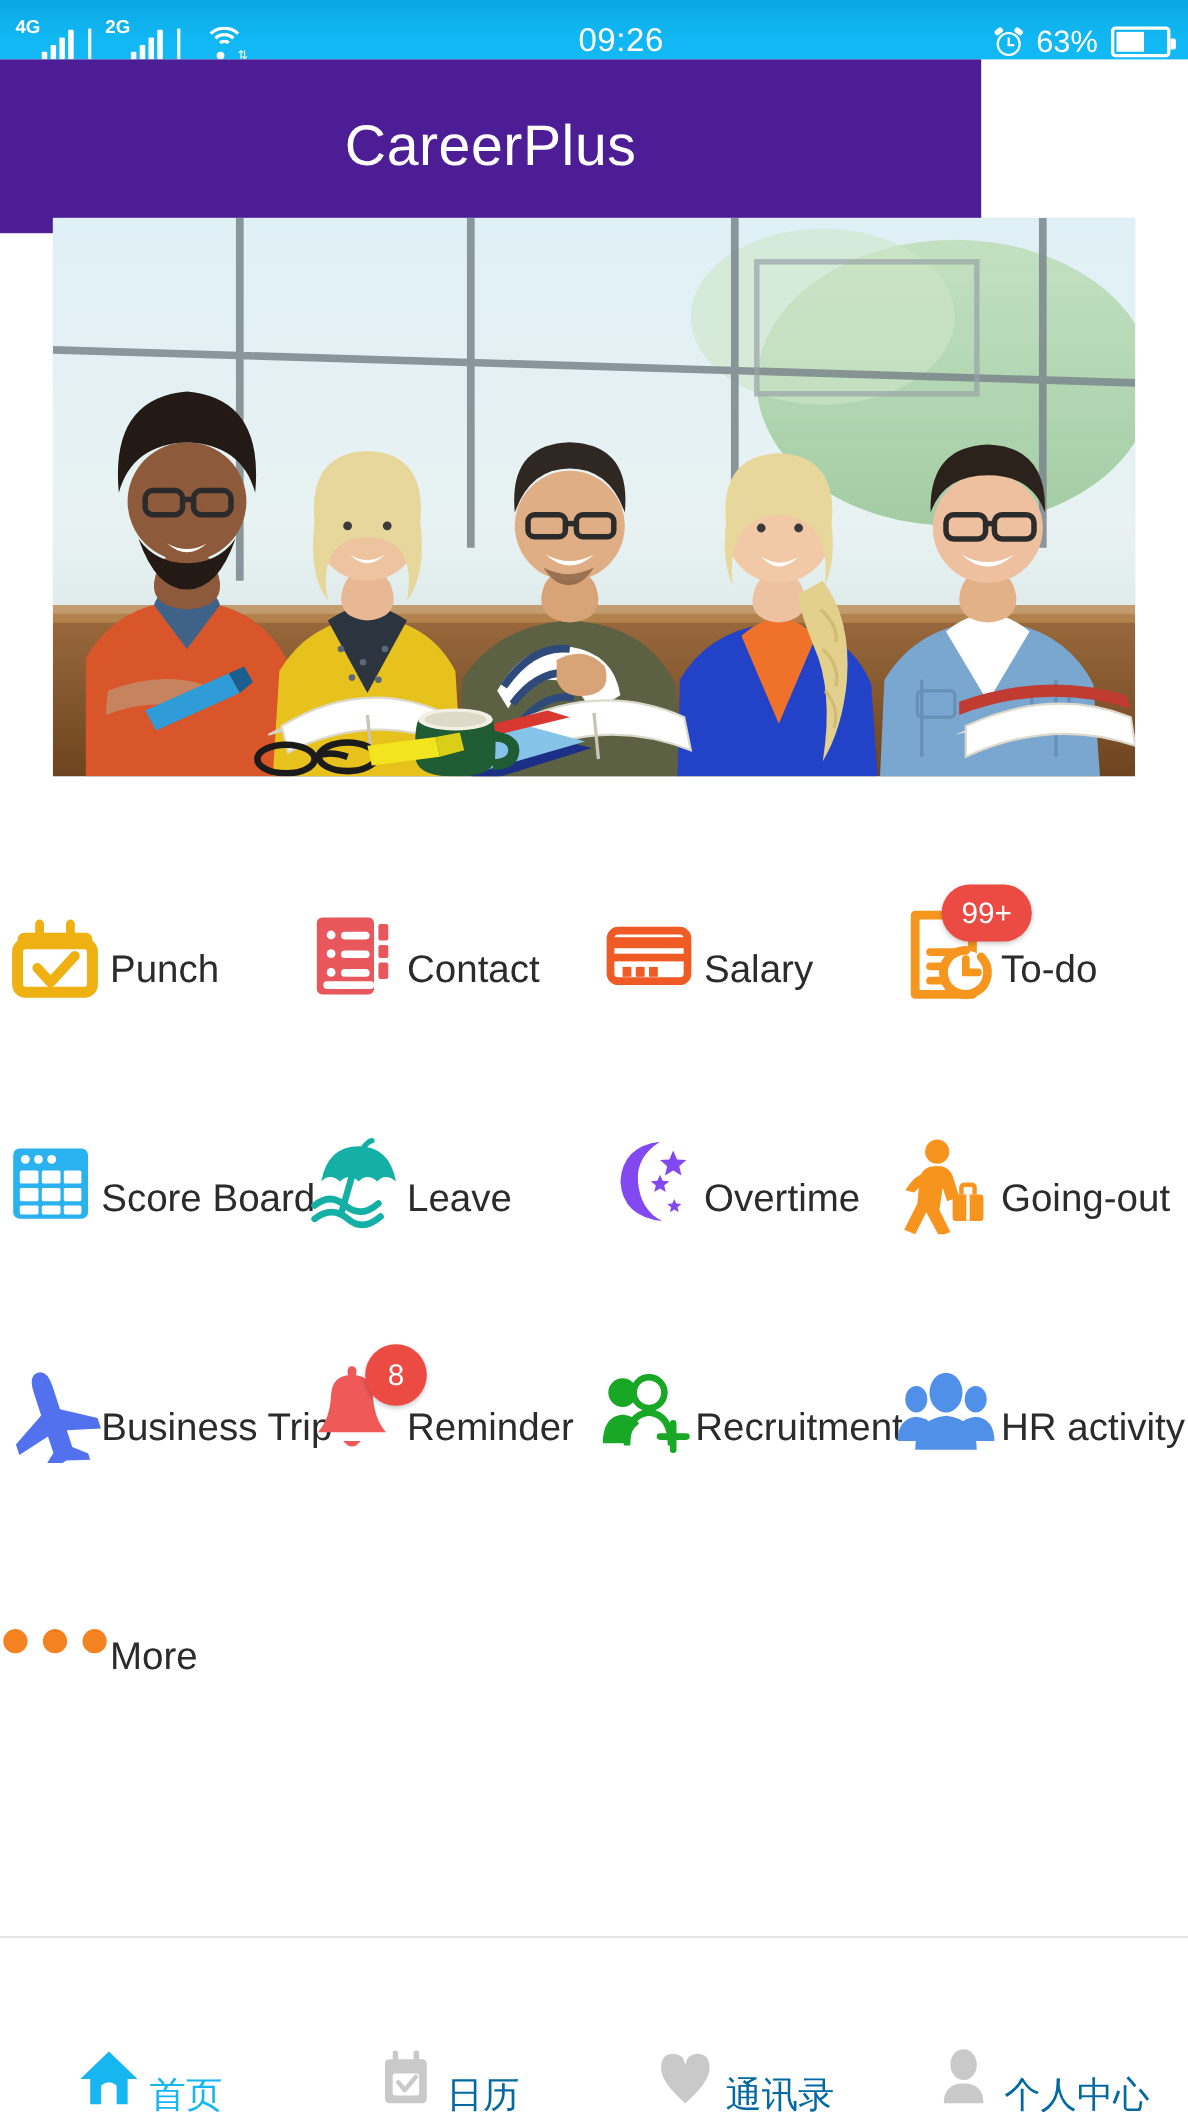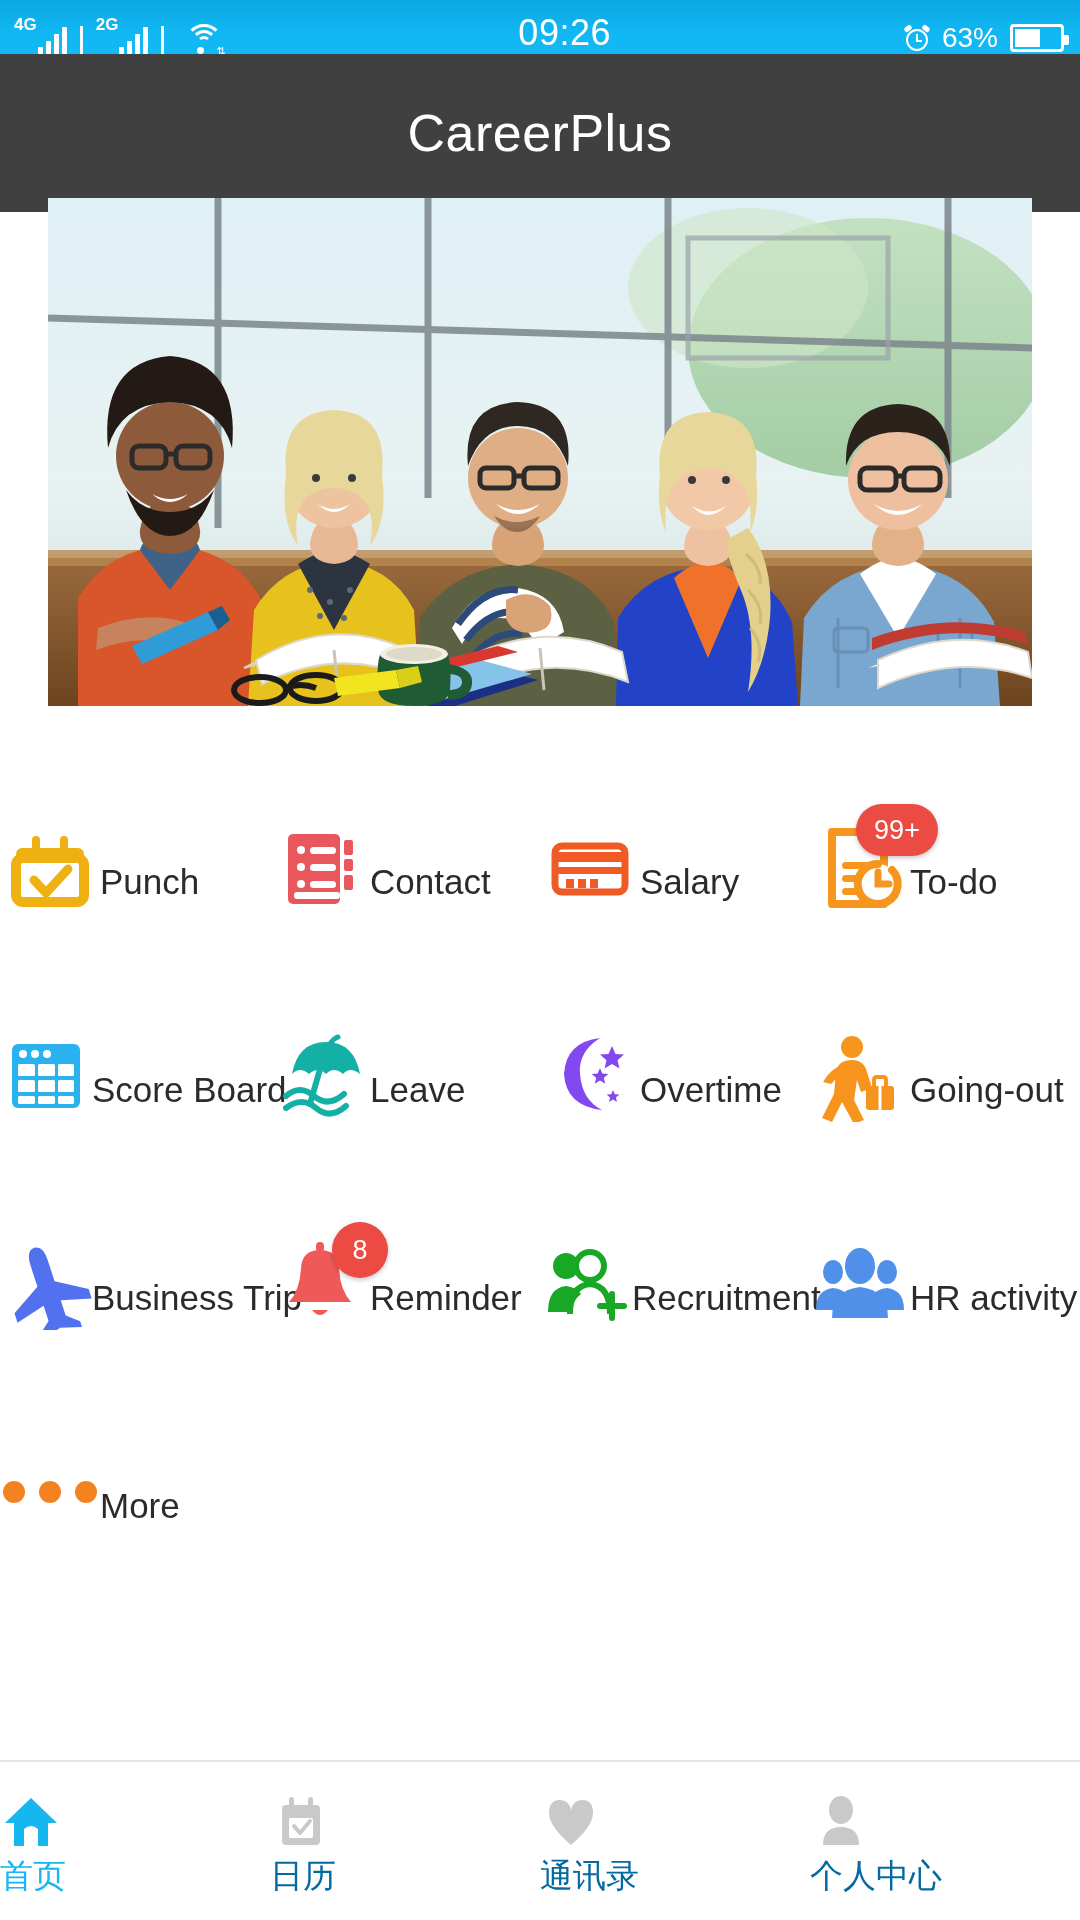--- a/index.html
+++ b/index.html
@@ -28,37 +28,37 @@
   .bars i:nth-child(4){height:27px;}
   .sim-div{ width:3px; height:28px; background:#fff; margin:0 3px; opacity:.95;}
   .wifi{ position:relative; width:42px; height:32px; margin-left:6px;}
   .wifi .arc{ position:absolute; left:50%; transform:translateX(-50%); border:3px solid #fff;
      border-bottom-color:transparent; border-left-color:transparent; border-right-color:transparent; border-radius:50%;}
   .wifi .a1{ width:38px; height:38px; top:2px;}
   .wifi .a2{ width:26px; height:26px; top:8px;}
   .wifi .a3{ width:14px; height:14px; top:14px;}
   .wifi .dot{ position:absolute; width:7px; height:7px; background:#fff; border-radius:50%; left:14px; bottom:0;}
   .wifi .updown{ position:absolute; right:0; bottom:-1px; font-size:11px; line-height:7px; color:#fff;}
-  #status-center{ flex:1; text-align:center; font-size:36px; letter-spacing:.5px; }
+  #status-center{ flex:1; text-align:center; font-size:30px; letter-spacing:.5px; }
   #status-right{ display:flex; align-items:center; gap:12px; padding-right:16px;margin-top:35px; }
   .alarm{ position:relative; width:26px; height:26px;}
   .alarm .face{ position:absolute; left:2px; top:4px; width:22px; height:22px; border:2.5px solid #fff; border-radius:50%;}
   .alarm .hand1{ position:absolute; left:12px; top:9px; width:2px; height:7px; background:#fff;}
   .alarm .hand2{ position:absolute; left:12px; top:15px; width:6px; height:2px; background:#fff;}
   .alarm .bell-l{ position:absolute; left:0px; top:1px; width:8px; height:5px; background:#fff; transform:rotate(-38deg); border-radius:2px;}
   .alarm .bell-r{ position:absolute; right:0px; top:1px; width:8px; height:5px; background:#fff; transform:rotate(38deg); border-radius:2px;}
   #battery-pct{ font-size:28px;}
   .battery{ position:relative; width:54px; height:28px; border:3px solid #fff; border-radius:4px;}
   .battery .fill{ position:absolute; left:2px; top:2px; bottom:2px; width:52%; background:#fff; }
   .battery .nub{ position:absolute; right:-8px; top:8px; width:5px; height:10px; background:#fff; border-radius:0 2px 2px 0;}
 
   
   #app-header{
-    position:absolute; top:54px; left:0; width:1080px; height:158px;
-    background:#404040; display:flex; align-items:center; justify-content:center;
+    position:absolute; top:54px; left:0; width:892px; height:158px;
+    background:#4c1d95; display:flex; align-items:center; justify-content:center;
   }
   #app-title{ color:#fff; font-size:52px; font-weight:400; letter-spacing:.5px;}
 
   
   #banner{
     position:absolute; left:48px; top:198px; width:984px; height:508px;
     overflow:hidden; background:#cfd9de;
   }
   #banner svg{ display:block; width:984px; height:508px; }
 
@@ -89,21 +89,21 @@
   .badge-round{ top:-12px; right:-18px; width:56px; height:56px;}
   .dots-icon{ display:flex; gap:14px; align-items:center;}
   .dots-icon span{ width:22px; height:22px; border-radius:50%; background:#f58220; display:block;}
 
   
   #bottom-nav{
     position:absolute; left:0; bottom:0; width:1080px; height:160px;
     background:#ffffff; border-top:2px solid #e6e6e6;
     display:flex;
   }
-  .nav-item{ flex:1; display:flex; flex-direction:column; align-items:flex-start; justify-content:center; gap:6px;}
+  .nav-item{ flex:1; display:flex; flex-direction:row; align-items:flex-end; justify-content:center; gap:6px;}
   .nav-icon{ width:62px; height:62px; display:flex; align-items:center; justify-content:center;}
   .nav-label{ font-size:33px; line-height:1; }
   .nav-item.active .nav-label{ color:#16b6f0; }
   .nav-item.inactive .nav-label{ color:#0369a1; }
 </style>
 </head>
 <body>
 
 <div id="status-bar">
   <div id="status-left">

